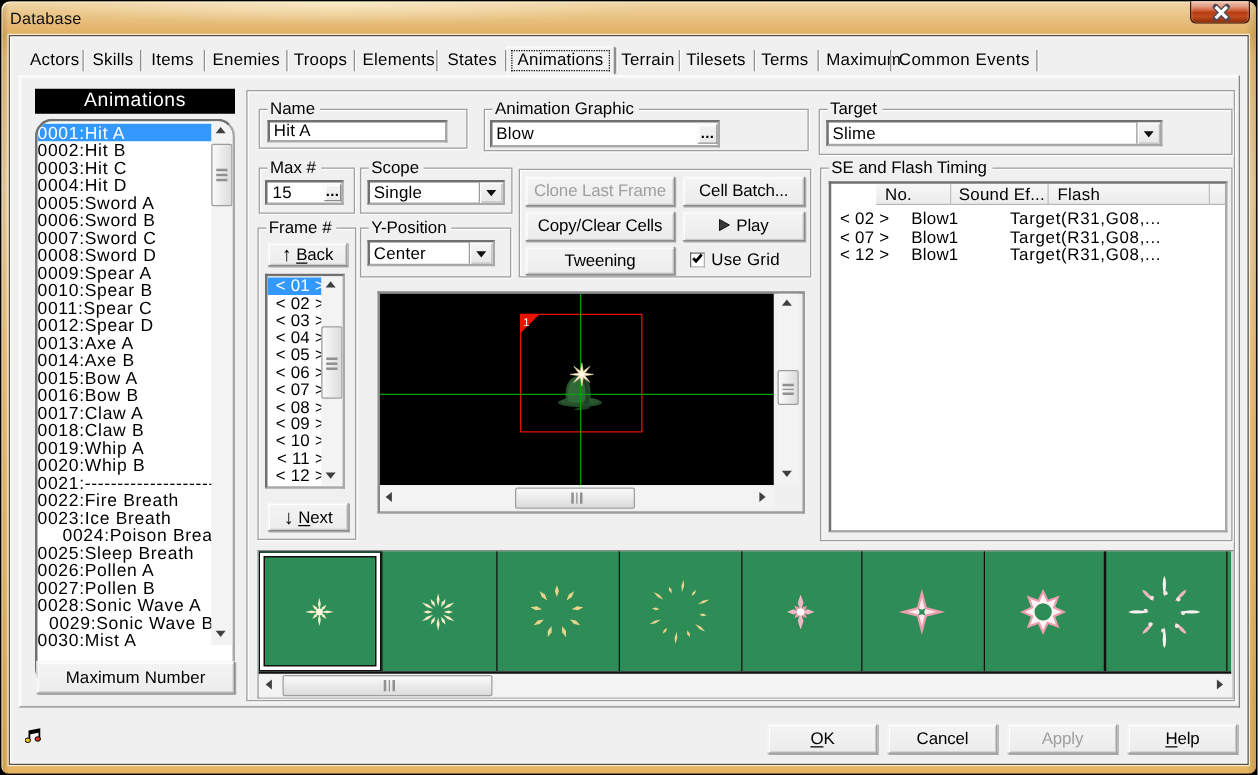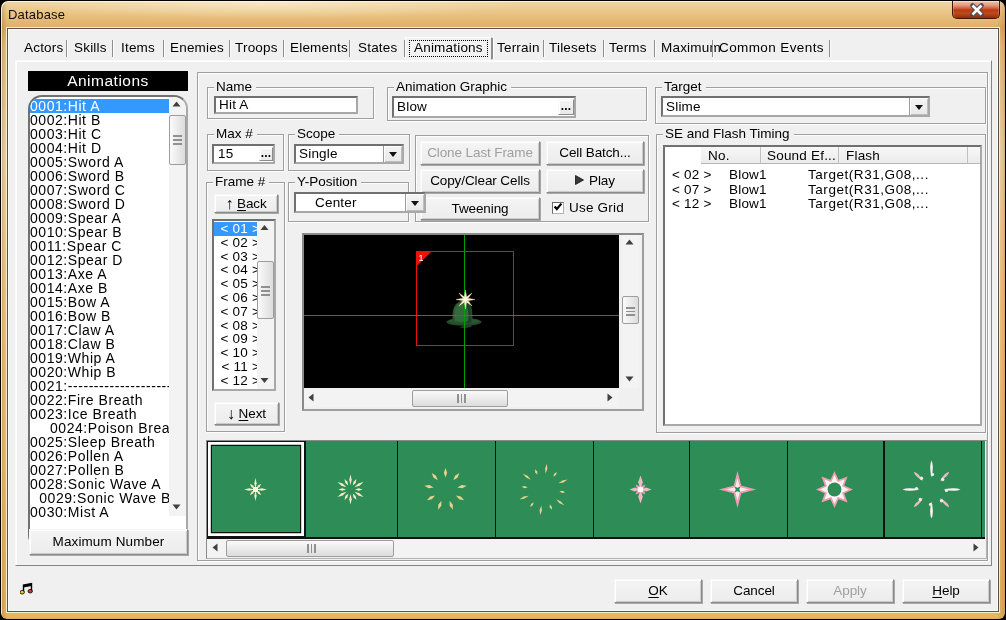--- a/index.html
+++ b/index.html
@@ -208,21 +208,21 @@
         <svg class="arr" width="15" height="14" viewBox="0 0 15 14">
           <path d="M7.5 10 L11.5 5 L3.5 5 Z" fill="#404040"></path>
         </svg>
       </div>
 </div>
 </div>
 <div class="btn" style="left:214px;top:402px;width:65px;height:23px;line-height:21px;"><span style="font-size:16px;line-height:21px;vertical-align:-1px;">↓</span> <span class="u">N</span>ext</div>
 <div class="grp" style="left:288px;top:182px;width:121px;height:40px;">
     <span class="lbl">Y-Position</span>
   </div>
-<div class="cmb" style="left:294px;top:192px;width:132px;height:21px;line-height:17px;padding-left:19px;">Center<div class="arr">
+<div class="cmb" style="left:294px;top:192px;width:102px;height:21px;line-height:17px;padding-left:3px;">Center<div class="arr">
       <div class="tri-d"></div>
     </div></div>
 
 <div class="abs" style="left:302px;top:233px;width:342px;height:178px;border:2px solid;border-color:#8a8a8a #9e9e9e #9e9e9e #8a8a8a;background:#f0f0f0;">
  <div class="abs" style="left:0;top:0;width:315px;height:152.5px;background:#000;overflow:hidden;">
   <div class="abs" style="left:111.5px;top:15.5px;width:98px;height:95px;border:1.2px solid #ea1200;"></div>
   <svg class="abs" style="left:111.5px;top:15.5px;" width="16" height="16" viewBox="0 0 16 16">
         <path d="M0 0 L16 0 L0 16 Z" fill="#ea1200"></path>
         <text x="2.5" y="9.5" font-size="9" fill="#fff" font-family="Liberation Sans">1</text>
       </svg>

